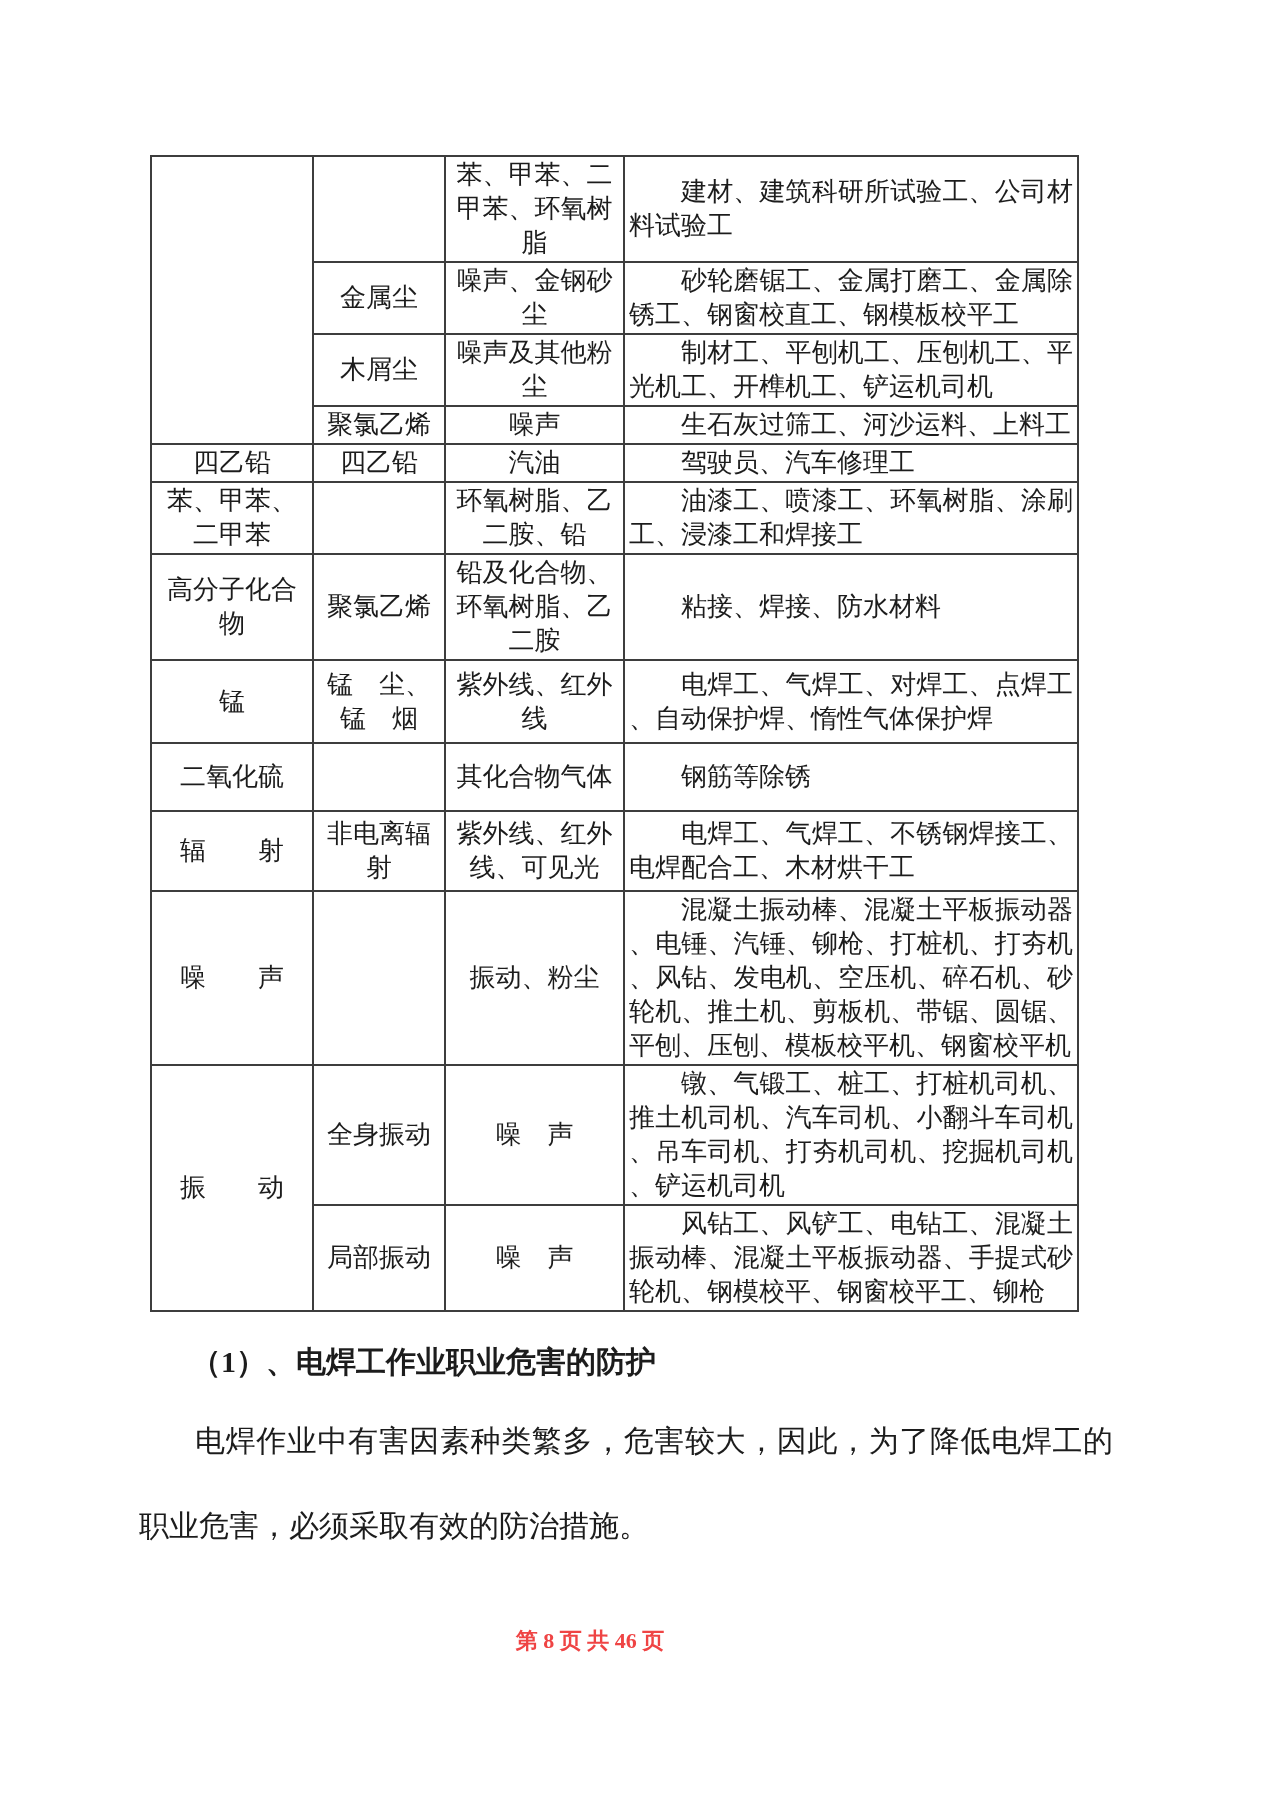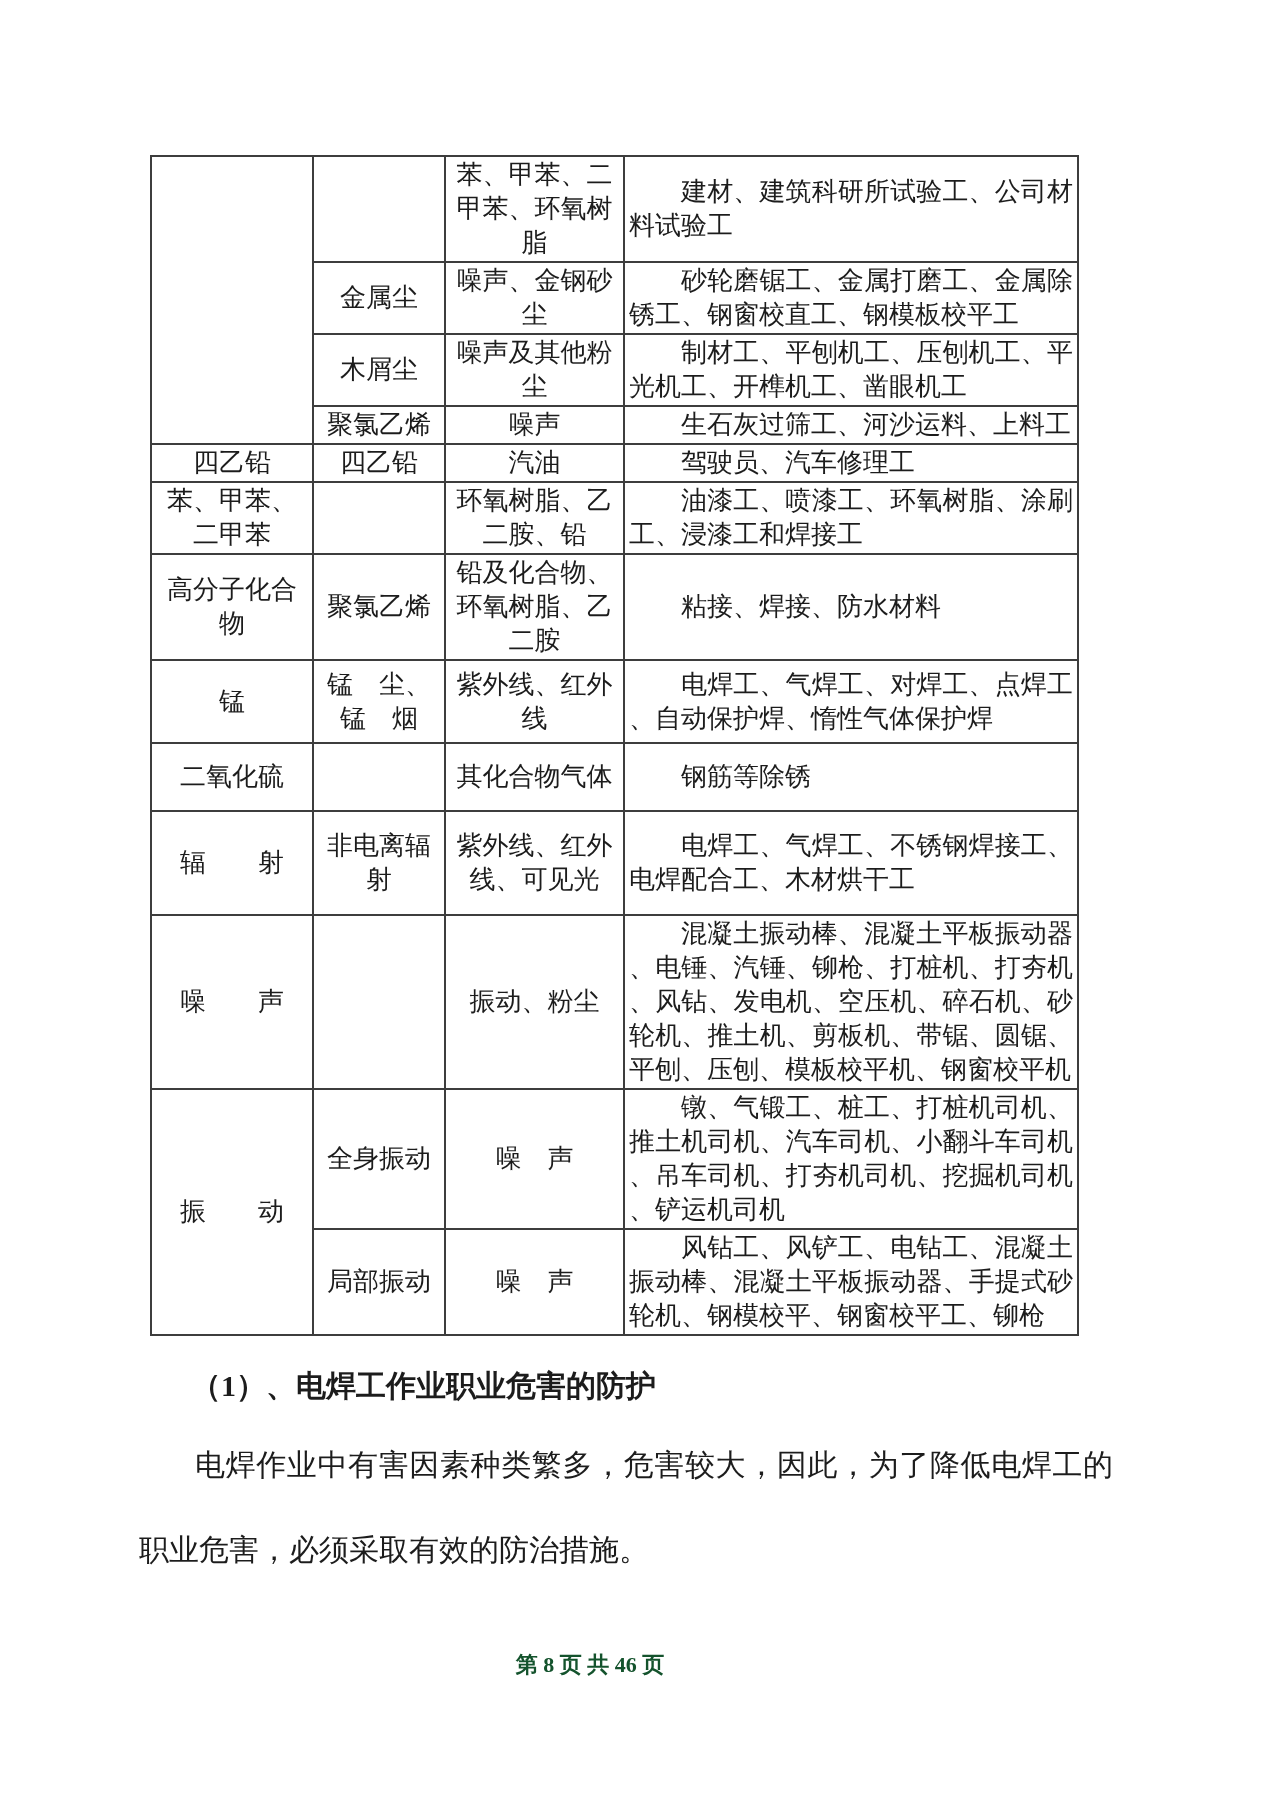--- a/index.html
+++ b/index.html
@@ -13,32 +13,32 @@
     font-size:26px;line-height:34px;
   }
   table.haz td{
     border:2px solid #3d3d3d;
     vertical-align:middle;
     padding:1px 4px;
     overflow:hidden;
   }
   td.cc{text-align:center;border-radius:9px;}
   td.cj{text-align:justify;text-indent:52px;line-break:anywhere;padding:1px 7px;}
-  tr.h102{height:104px} tr.h67{height:67px} tr.h68{height:68px}
+  tr.h102{height:80px} tr.h67{height:67px} tr.h68{height:68px}
   tr.h36{height:36px}  tr.h32{height:32px} tr.h80{height:68px}
   tr.h83{height:83px}  tr.h168{height:168px} tr.h135{height:135px}
   .content{margin-left:139px;width:974px;font-size:30px;}
   .h-line{line-height:34px;padding-left:52px;}
   .h1{margin-top:20px;}
   .h2{margin-top:33px;font-weight:bold;}
   .para{margin-top:19px;line-height:85px;text-indent:56px;text-align:justify;}
   .h3{margin-top:21px;}
   .footer{
     margin-top:58px;margin-left:140px;width:900px;text-align:center;
-    font-weight:bold;font-size:22px;color:#14532d;
+    font-weight:bold;font-size:22px;color:#ef4444;
   }
 </style>
 </head>
 <body>
 
 <div class="page">
 
   <table class="haz">
     <colgroup>
       <col style="width:162px">
@@ -54,21 +54,21 @@
       <td class="cj">建材、建筑科研所试验工、公司材料试验工</td>
     </tr>
     <tr class="h67">
       <td class="cc">金属尘</td>
       <td class="cc">噪声、金钢砂尘</td>
       <td class="cj">砂轮磨锯工、金属打磨工、金属除锈工、钢窗校直工、钢模板校平工</td>
     </tr>
     <tr class="h68">
       <td class="cc">木屑尘</td>
       <td class="cc">噪声及其他粉尘</td>
-      <td class="cj">制材工、平刨机工、压刨机工、平光机工、开榫机工、凿眼机工</td>
+      <td class="cj">制材工、平刨机工、压刨机工、平光机工、开榫机工、铲运机司机</td>
     </tr>
     <tr class="h36">
       <td class="cc">聚氯乙烯</td>
       <td class="cc">噪声</td>
       <td class="cj">生石灰过筛工、河沙运料、上料工</td>
     </tr>
     <tr class="h32">
       <td class="cc">四乙铅</td>
       <td class="cc">四乙铅</td>
       <td class="cc">汽油</td>

